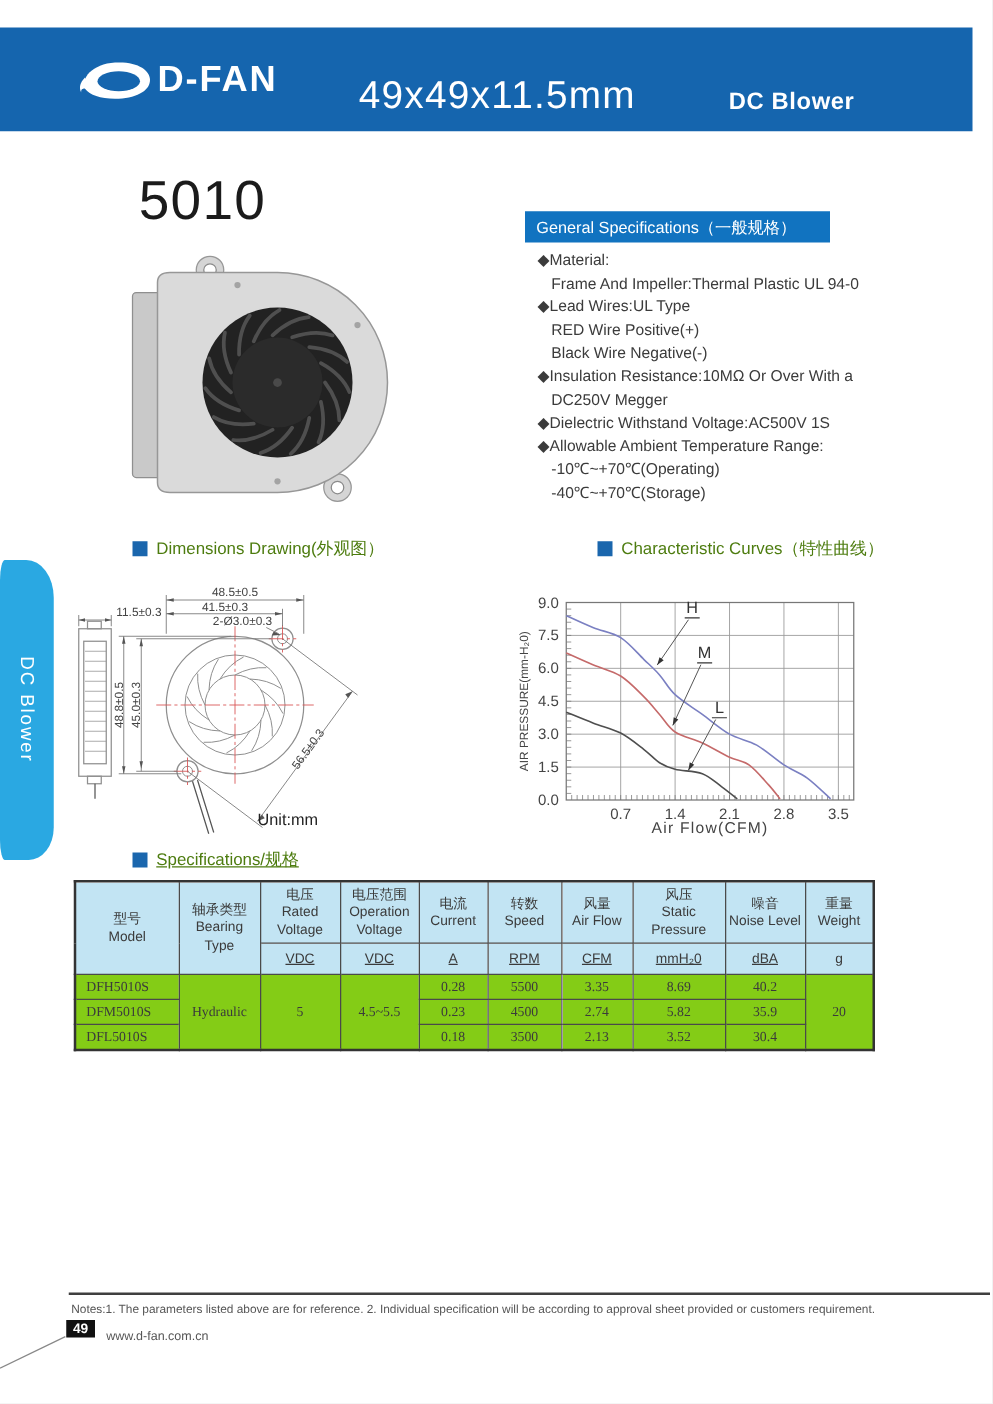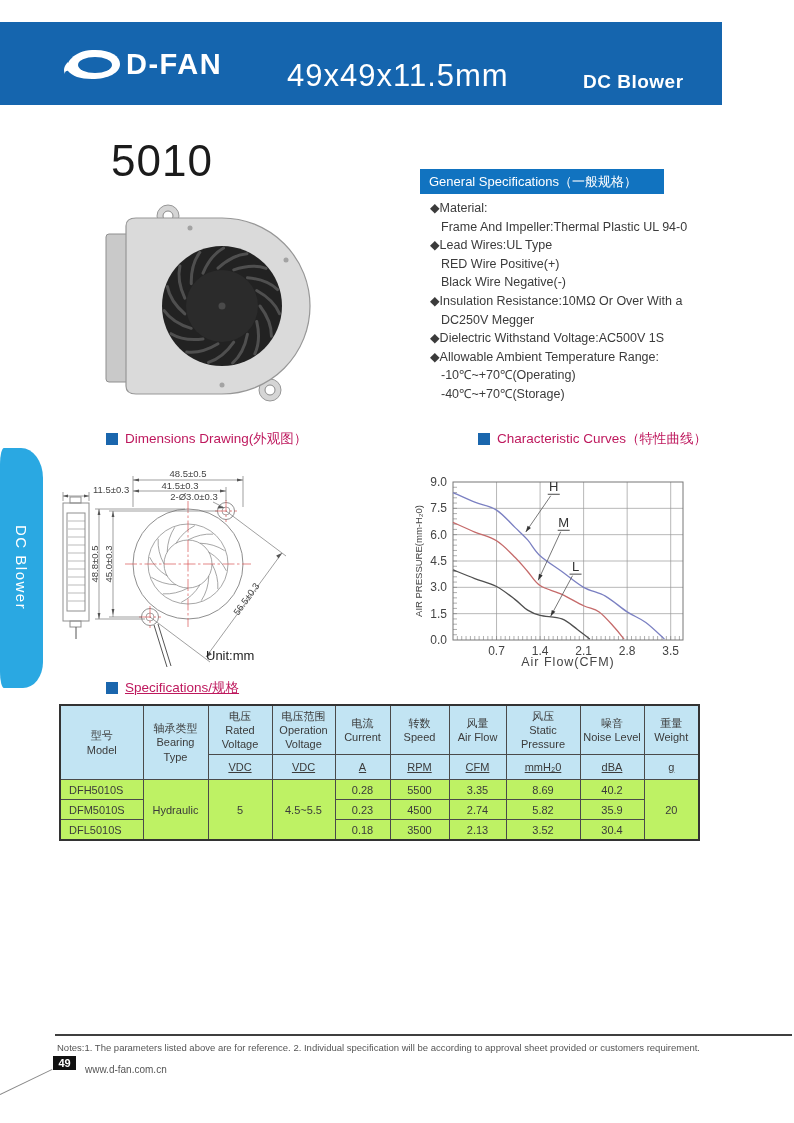--- a/index.html
+++ b/index.html
@@ -1,51 +1,51 @@
 <!DOCTYPE html>
 <html><head>
 <meta charset="utf-8">
 <style>
   html,body{margin:0;padding:0;background:#e8e8e8;}
   .page{position:relative;width:794px;height:1123px;background:#ffffff;overflow:hidden;
         font-family:"Liberation Sans",sans-serif;color:#3d3d3d;margin:0 auto;}
   
-  .header-bar{position:absolute;left:0;top:22px;width:722px;height:83px;background:#1565ae;}
+  .header-bar{position:absolute;left:0;top:22px;width:778px;height:83px;background:#1565ae;}
   .logo{position:absolute;left:62px;top:21px;display:flex;align-items:center;}
   .brand{color:#fff;font-size:29px;font-weight:bold;letter-spacing:1.5px;margin-left:2px;}
   .size-title{position:absolute;left:287px;top:36px;color:#fff;font-size:31px;font-weight:400;letter-spacing:1px;}
   .category{position:absolute;left:583px;top:49px;color:#fff;font-size:19px;font-weight:bold;letter-spacing:.5px;}
   
   .side-tab{position:absolute;left:0;top:448px;width:43px;height:240px;background:#2aa8e2;
             border-radius:4px 22px 20px 4px / 16px 30px 26px 16px;display:flex;align-items:center;justify-content:center;}
   .side-tab span{writing-mode:vertical-rl;color:#fff;font-size:15px;letter-spacing:1.5px;}
   
   .model-no{position:absolute;left:111px;top:136px;font-size:44px;color:#1b1b1b;letter-spacing:1px;}
   #photo{position:absolute;left:72px;top:196px;}
   
   .gs-header{position:absolute;left:420px;top:169px;width:244px;height:25px;background:#1173c0;color:#fff;
              font-size:13px;font-weight:normal;line-height:25px;padding-left:9px;box-sizing:border-box;}
   .gs-list{position:absolute;left:430px;top:199px;width:320px;font-size:12.5px;color:#3b3b3b;}
   .gs-list div{line-height:18.6px;white-space:nowrap;}
   .gs-list div.indent{padding-left:11px;}
   
-  .sec-title{position:absolute;display:flex;align-items:center;font-size:13.5px;color:#be185d;padding-left:48px;}
+  .sec-title{position:absolute;display:flex;align-items:center;font-size:13.5px;color:#4d7c0f;padding-left:48px;}
   .sec-title .sq{width:12px;height:12px;background:#1a66ad;margin-right:7px;flex:none;}
   
   #dims{position:absolute;left:57px;top:467px;}
   #chart{position:absolute;left:412px;top:468px;}
   
   .spec-table{position:absolute;left:59px;top:704px;border-collapse:collapse;table-layout:fixed;width:639px;
               font-size:11px;color:#3b3b3b;}
   .spec-table th,.spec-table td{border:1px solid #4a4a4a;text-align:center;padding:0 2px;font-weight:normal;overflow:hidden;}
   .spec-table{border:2px solid #333;}
   .spec-table thead th{background:#c2e4f3;line-height:1.3;}
   .spec-table .hrow th{height:48px;}
   .spec-table .urow th{height:24px;background:#c2e4f3;text-decoration:underline;}
-  .spec-table tbody td{height:19px;background:#bef264;}
+  .spec-table tbody td{height:19px;background:#84cc16;font-family:Liberation Serif, serif;}
   .spec-table td.model-cell{text-align:left;padding-left:8px;}
   
   .foot-rule{position:absolute;left:55px;top:1034px;width:737px;height:2px;background:#3f3f3f;}
   .notes{position:absolute;left:57px;top:1042px;width:720px;font-size:9.5px;color:#555;}
   .corner-line{position:absolute;left:0;top:1094px;width:58px;height:1px;background:#888;
                transform-origin:left center;transform:rotate(-25.7deg);}
   .page-num{position:absolute;left:53px;top:1056px;width:23px;height:14px;background:#111;color:#fff;
             font-size:11px;font-weight:bold;text-align:center;line-height:14px;}
   .website{position:absolute;left:85px;top:1063px;font-size:10px;color:#555;line-height:14px;}
   text{font-family:"Liberation Sans",sans-serif;}

